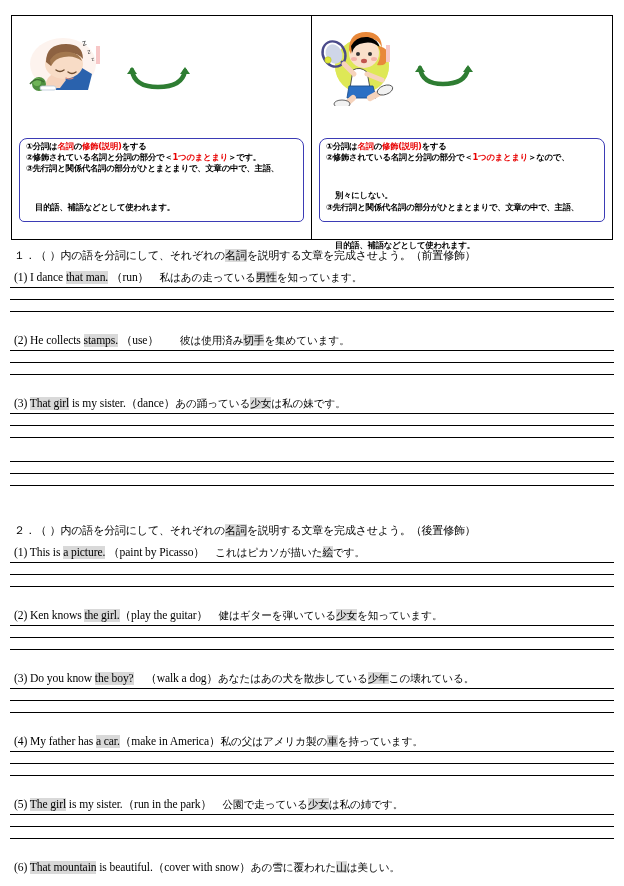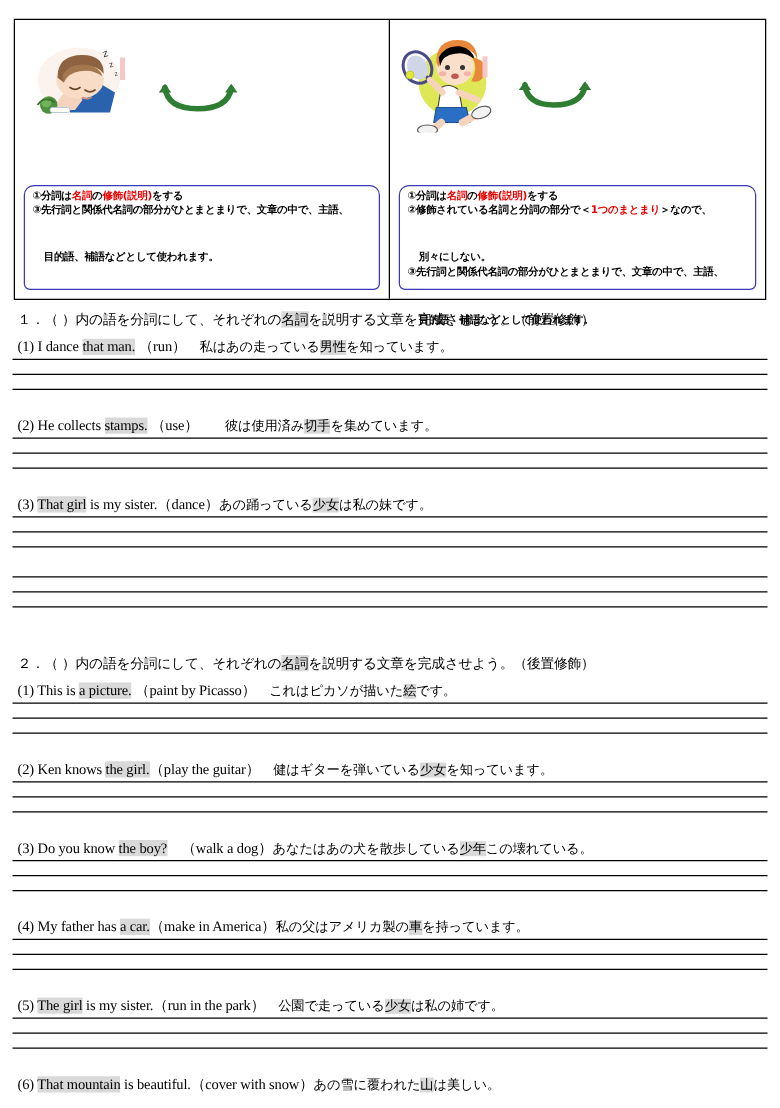--- a/index.html
+++ b/index.html
@@ -105,21 +105,21 @@
     font-family: "Liberation Serif", "DejaVu Serif", serif;
     font-weight: bold;
     font-size: 14.5px;
   }
 
   
   .point-box {
     position: absolute;
     left: 7px;
     right: 7px;
-    bottom: 7px;
+    bottom: 17px;
     border: 1px solid #3b3bb5;
     border-radius: 8px 8px 5px 5px;
     box-sizing: border-box;
     padding: 2px 5px 4px 6px;
     background: #fff;
     height: 84px;
   }
   .point-title {
     font-family: "Liberation Serif", "DejaVu Serif", serif;
     font-weight: bold;
@@ -226,20 +226,21 @@
         <path d="M8 3 Q10 20 34 20 Q58 20 61 4" stroke="#2e7d32" stroke-width="4.5" fill="none" stroke-linecap="round"></path>
         <path d="M3 7 L8 0 L13 7 Z" fill="#2e7d32"></path>
         <path d="M56 7 L61 0 L66 7 Z" fill="#2e7d32"></path>
       </svg>
     </div>
 
     <div class="point-box">
       <div class="point-title"></div>
       <div>
           <div class="point-line"><span>①分詞は</span><span class="red">名詞</span><span>の</span><span class="red">修飾(説明)</span><span>をする</span></div>
+          <div class="point-line"><span>②修飾されている名詞と分詞の部分で＜</span><span class="red">1つのまとまり</span><span>＞です。</span></div>
           <div class="point-line"><span>③先行詞と関係代名詞の部分がひとまとまりで、文章の中で、主語、</span></div>
           <div class="point-line indent"><span>目的語、補語などとして使われます。</span></div>
         </div>
     </div>
   </div>
 
   <div class="panel right">
     <div class="panel-title"></div>
 
     <div class="illus-row">

